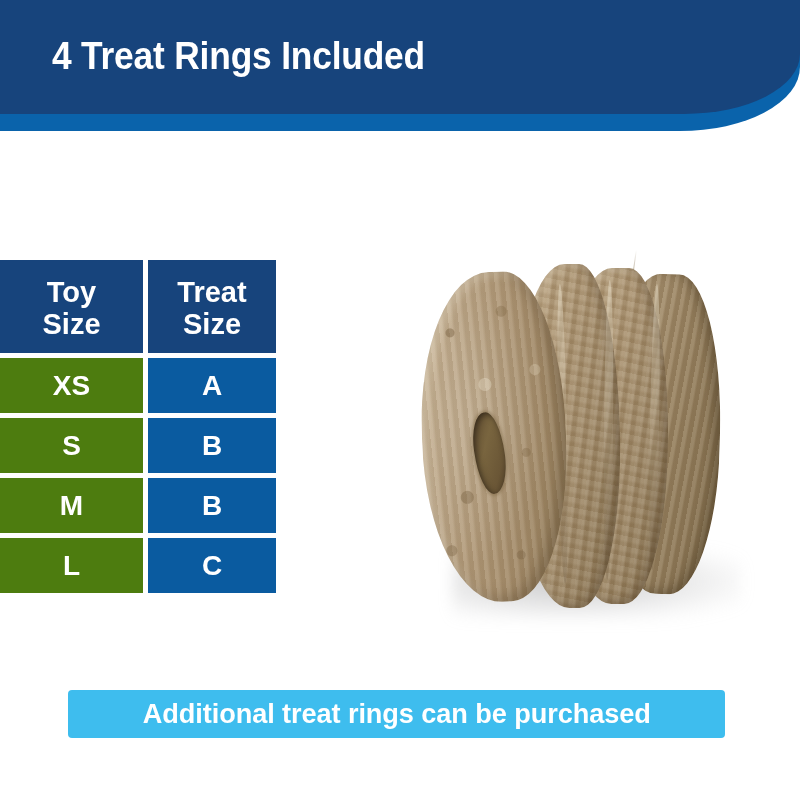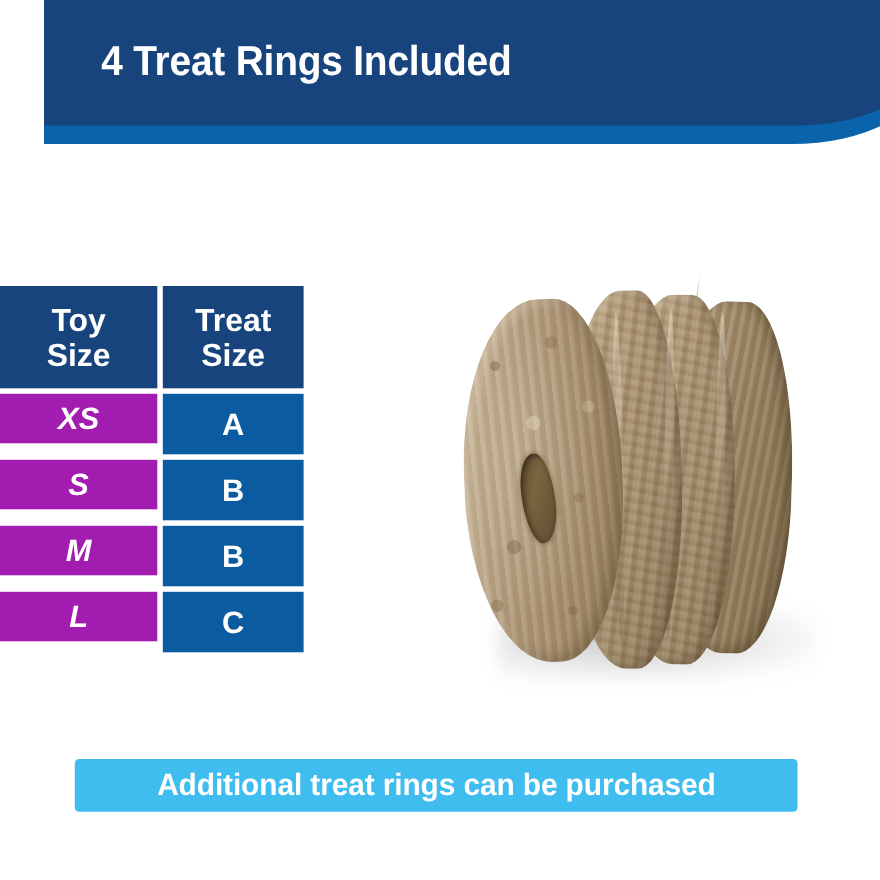--- a/index.html
+++ b/index.html
@@ -13,21 +13,21 @@
     position: relative;
     overflow: hidden;
     font-family: "Liberation Sans", sans-serif;
     -webkit-font-smoothing: antialiased;
   }
 
   
   #header-banner {
     position: absolute;
     left: 0; top: 0;
-    width: 736px; height: 131px; margin-left: 40px;
+    width: 736px; height: 131px;
   }
   
   .banner-stripe {
     position: absolute;
     left: 0; top: 0;
     width: 800px; height: 131px;
     background: #0a63ab;
     border-bottom-right-radius: 120px 64px;
   }
   
@@ -84,24 +84,23 @@
     height: 93px;
     font-size: 29px;
     line-height: 32px;
     flex-direction: column;
     padding-top: 2px;
   }
   .header-row .cell span { display: block; }
 
   
   .body-row .col-toy {
-    background: #a21caf;
-    height: 45px;
+    background: #4d7c0f;
+    height: 55px;
     font-size: 28px;
-    font-style: italic;
   }
   .body-row .col-treat {
     background: #0a5ba0;
     height: 55px;
     font-size: 28px;
   }
 
   
   #product-photo {
     position: absolute;

